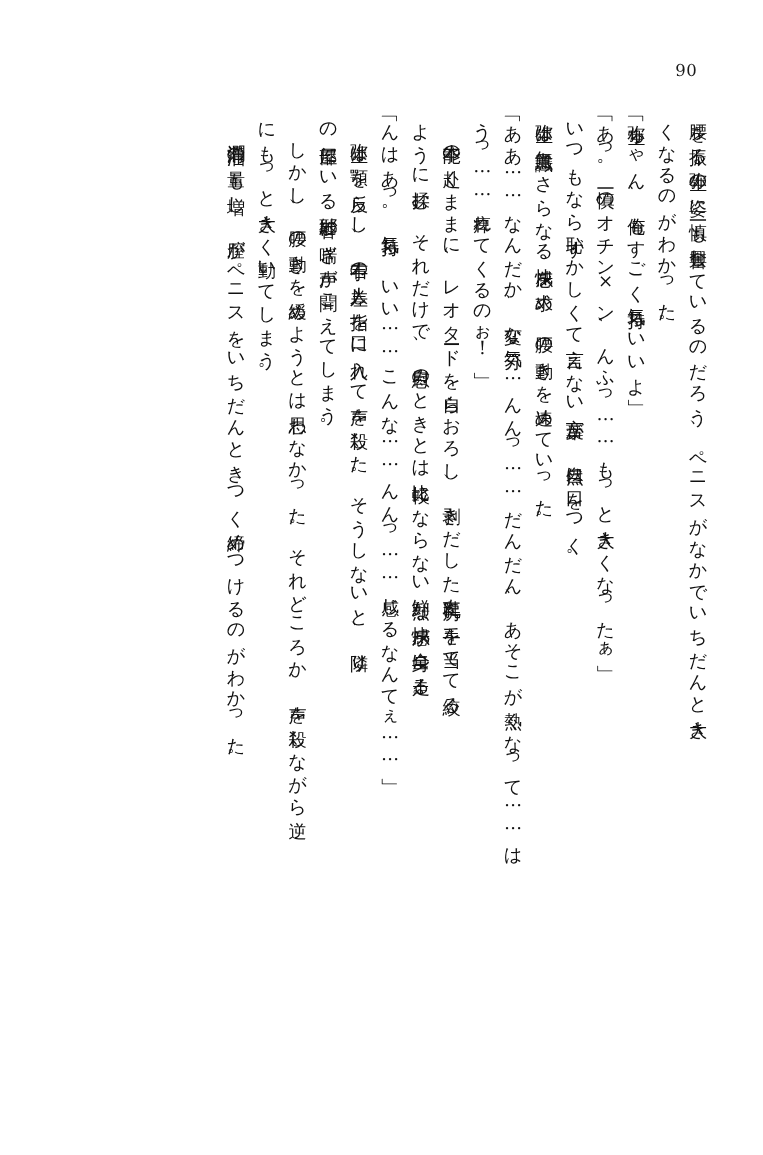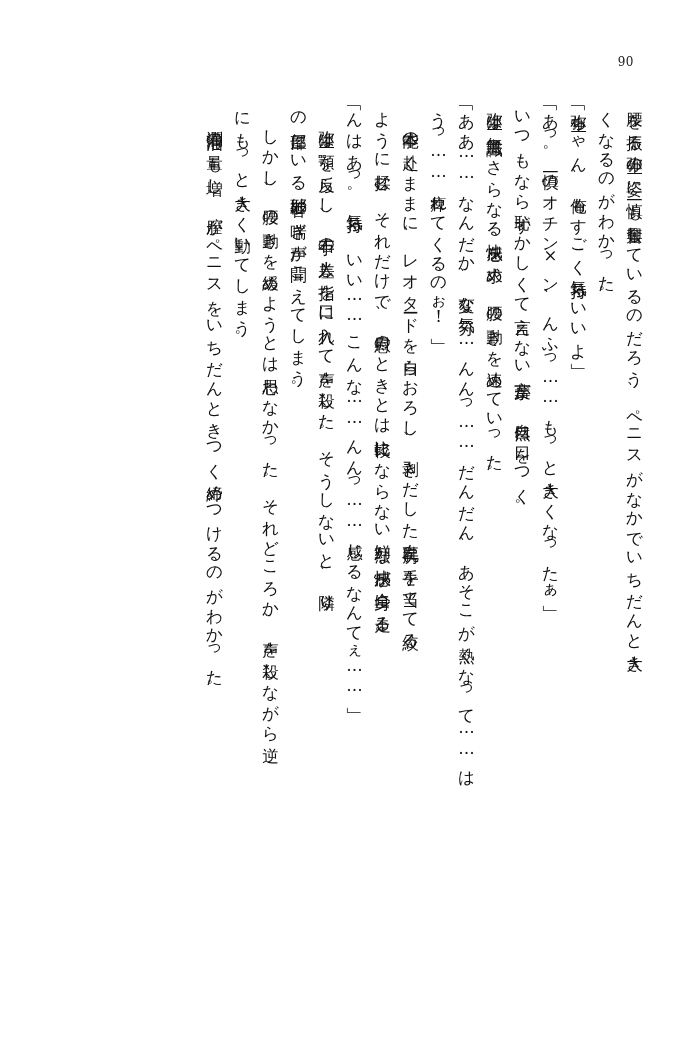--- a/index.html
+++ b/index.html
@@ -17,21 +17,21 @@
   #page {
     position: relative;
     width: 694px;
     height: 1050px;
     background: #ffffff;
   }
   #page-number {
     position: absolute;
     top: 55px;
     right: 60px;
-    font-size: 12px;
+    font-size: 15px;
     font-family: "DejaVu Serif", "Liberation Serif", serif;
     letter-spacing: 0.5px;
     color: #1a1a1a;
   }
   #text-block {
     position: absolute;
     top: 100px;
     right: 52px;
     left: 52px;
     height: 830px;

